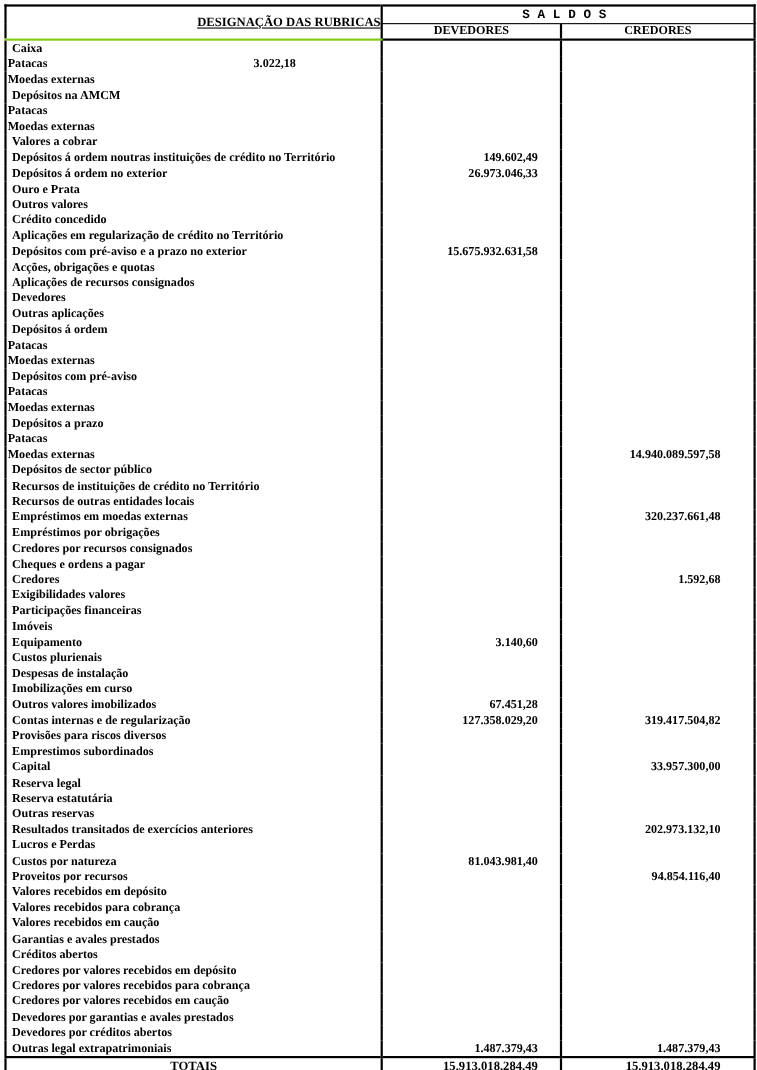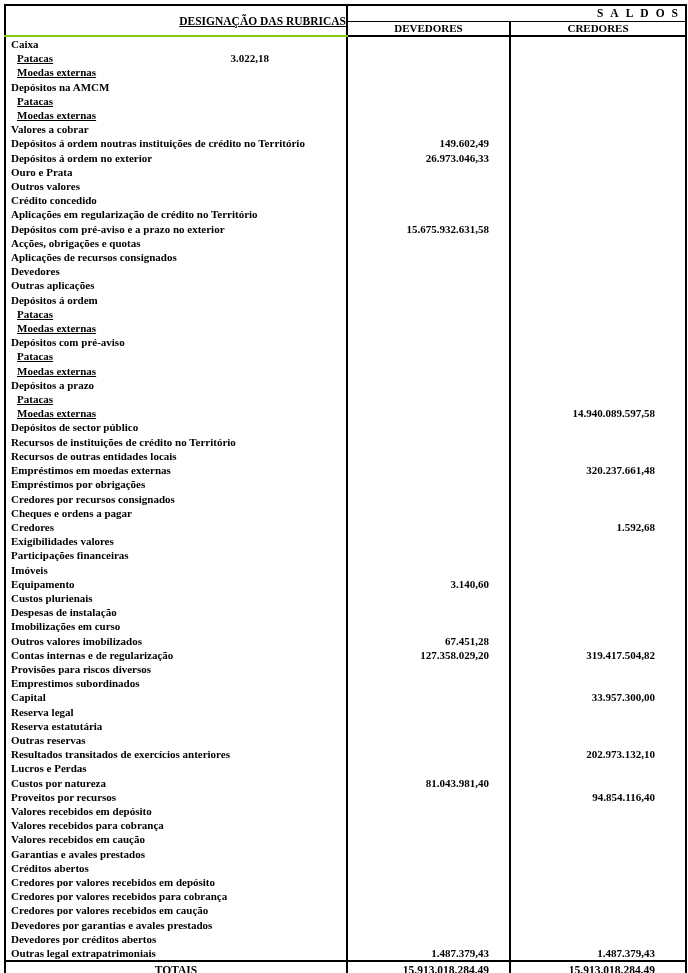--- a/index.html
+++ b/index.html
@@ -29,42 +29,43 @@
     border-bottom: 2px solid #84cc16;
     font-size: 11.5px;
     text-align: right;
     vertical-align: middle;
     text-decoration: underline;
   }
   .th-saldos {
     border-bottom: 1px solid #000;
     font-size: 11.5px;
     letter-spacing: 7px;
-    text-align: right;
+    text-align: center;
     height: 16px;
+    font-family: Liberation Mono, monospace;
   }
   .th-sub {
     border-bottom: 2px solid #000;
     font-size: 11px;
     text-align: center;
     height: 15px;
   }
   .th-sub.cred { border-left: 2px solid #000; }
 
   tbody td {
     height: 14.2px;
     line-height: 14.2px;
     font-size: 11px;
     padding: 0;
     white-space: nowrap;
     overflow: visible;
     vertical-align: middle;
   }
   td.label { padding-left: 5px; border-right: 2px solid #000; }
-  td.label.indent { padding-left: 11px; text-decoration: underline; }
+  td.label.indent { padding-left: 1px; }
   td.dev  { text-align: right; padding-right: 20px; border-right: 2px solid #000; }
   td.cred { text-align: right; padding-right: 30px; }
   td .val { display: inline-block; }
   td.dev.shift .val { position: relative; right: 220px; }
 
   tfoot td {
     border-top: 2px solid #000;
     height: 17px;
     line-height: 17px;
     font-size: 11.5px;

